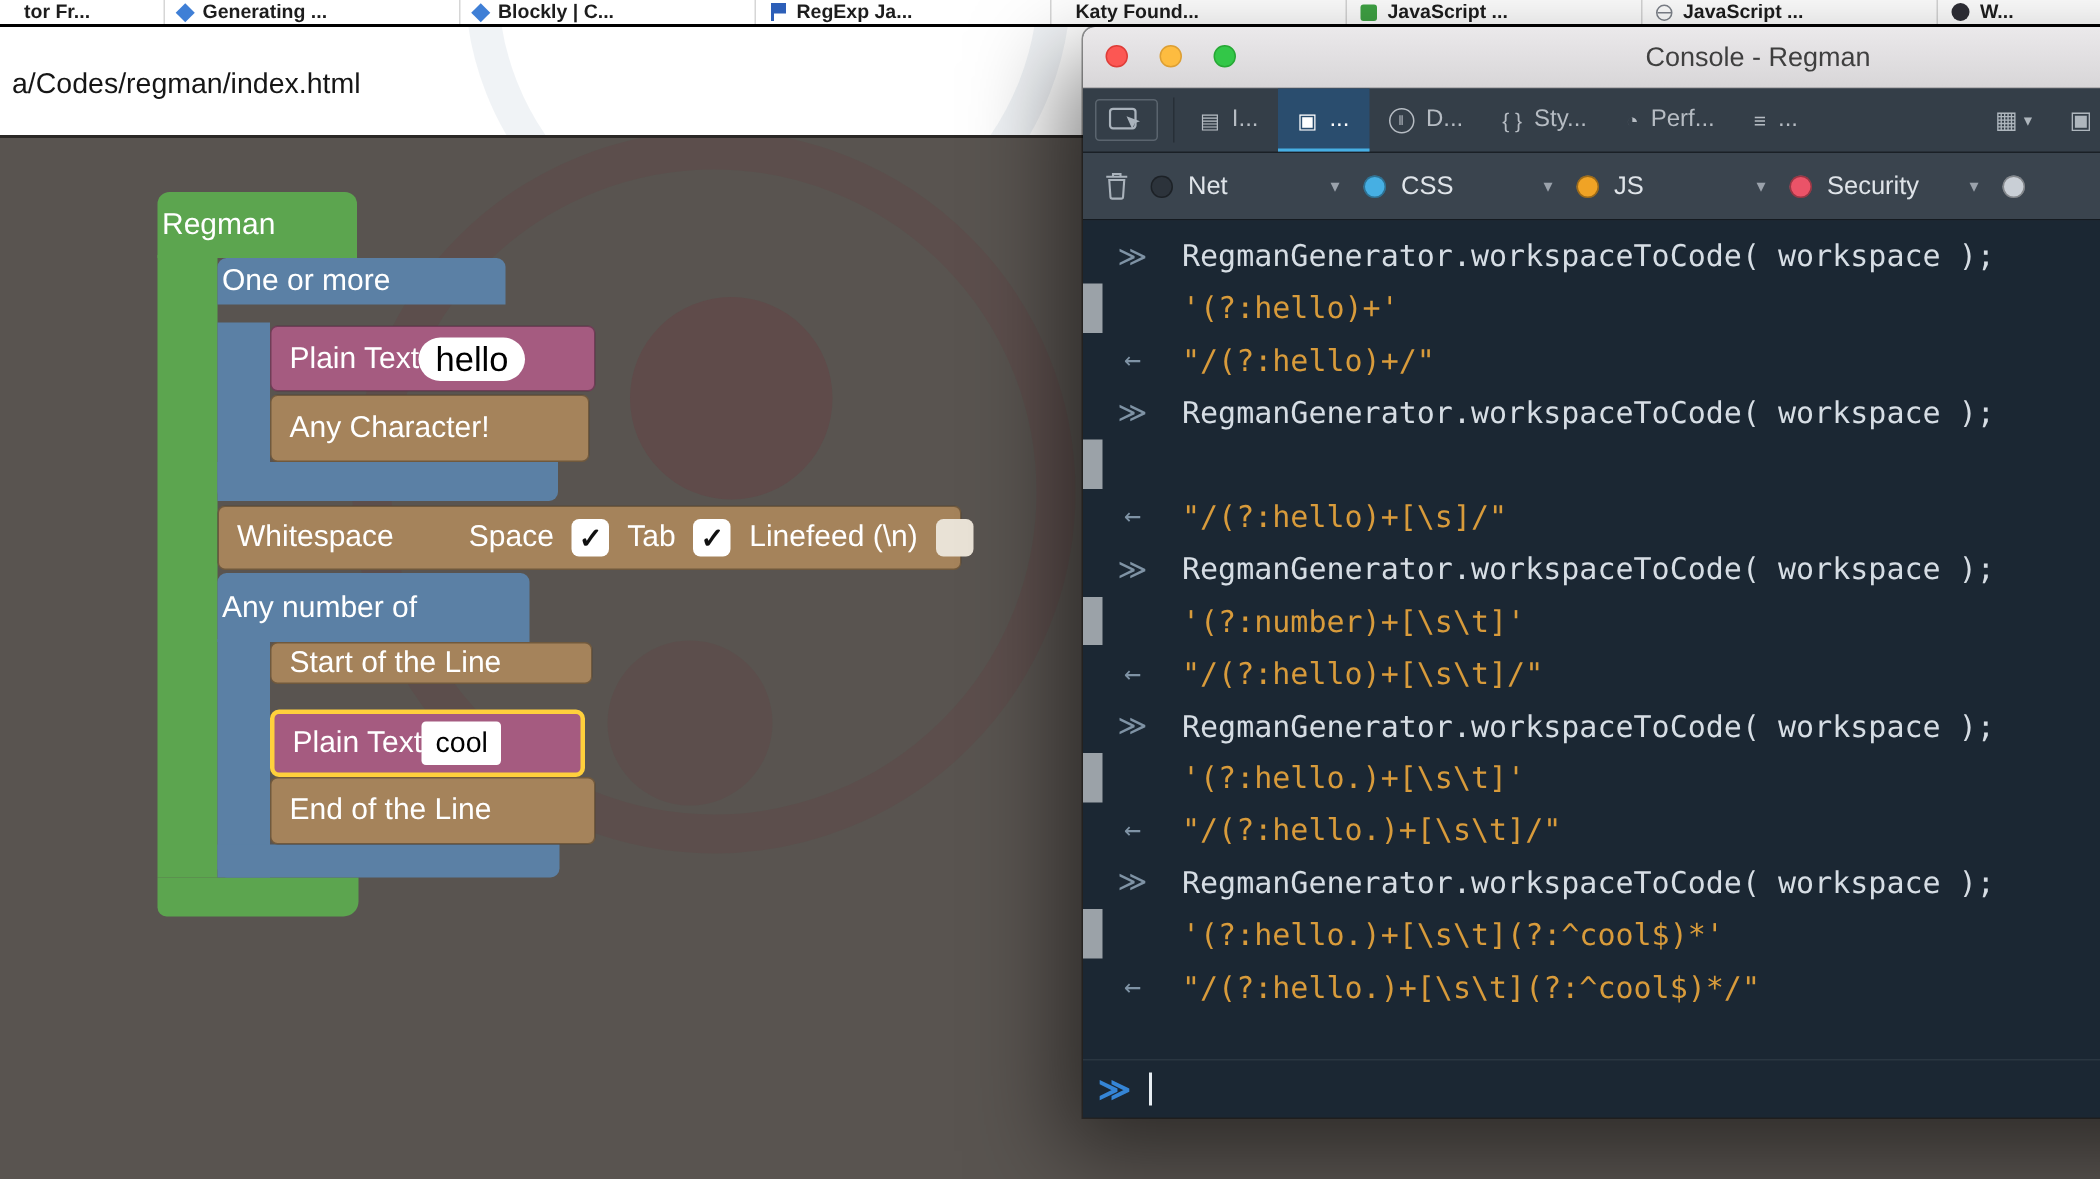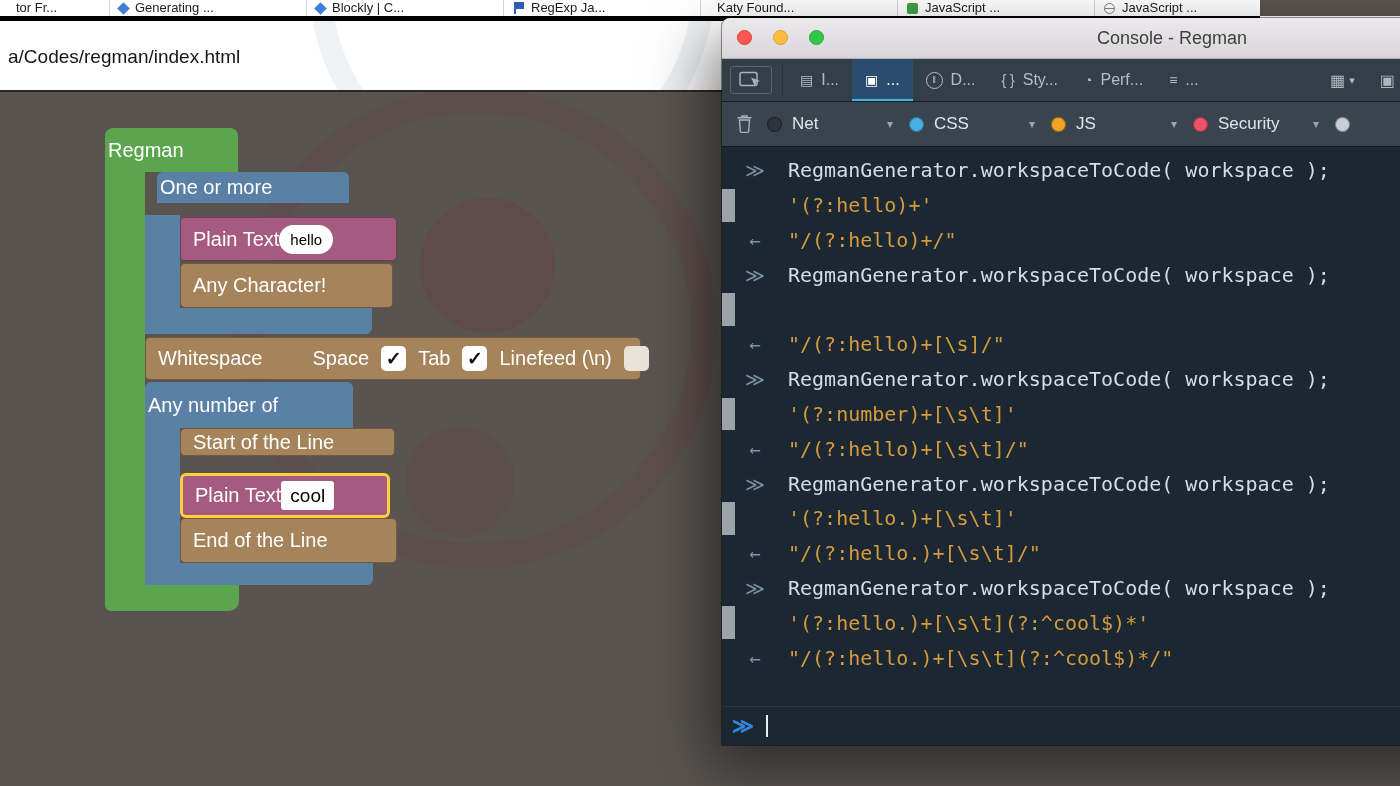--- a/index.html
+++ b/index.html
@@ -1,21 +1,21 @@
 <!DOCTYPE html>
 <html><head>
 <meta charset="utf-8">
 <style>
   html,body{margin:0;padding:0;background:#333;}
   .stage{position:relative;width:1400px;height:786px;overflow:hidden;background:#595450;
          font-family:"Liberation Sans",sans-serif;}
 
   
-  .tabstrip{position:absolute;left:0;top:0;width:1260px;height:16px;background:#ffffff;
-            display:flex;z-index:3;border-bottom:5px solid #000000;overflow:hidden;}
+  .tabstrip{position:absolute;left:0;top:0;width:1400px;height:16px;background:#ffffff;
+            display:flex;z-index:3;border-bottom:2px solid #000000;overflow:hidden;font-weight:bold;}
   .btab{flex:0 0 auto;width:197px;box-sizing:border-box;display:flex;align-items:center;gap:7px;
         padding:0 9px;border-right:1px solid #d6d6d6;font-size:13px;color:#1d1d1d;white-space:nowrap;overflow:hidden;}
   .btab:first-child{width:110px;}
   .btab .lbl{margin-top:-2px;}
   .fav{flex:0 0 auto;display:inline-block;}
   .fav-none{width:0;}
   .fav-diamond{width:9px;height:9px;background:#3f7fd6;transform:rotate(45deg);}
   .fav-flag{width:11px;height:12px;position:relative;}
   .fav-flag::before{content:"";position:absolute;left:1px;top:0;width:2px;height:12px;background:#2d5fb8;}
   .fav-flag::after{content:"";position:absolute;left:3px;top:0;width:8px;height:7px;background:#2d5fb8;}
@@ -38,21 +38,21 @@
   .wm-b1{left:420px;top:106px;width:135px;height:135px;}
   .wm-b2{left:405px;top:335px;width:110px;height:110px;background:rgba(118,42,52,.12);}
 
   .blk{position:absolute;box-sizing:border-box;color:#fff;font-size:20px;display:flex;align-items:center;white-space:nowrap;}
   .bg-green{background:#5ca54f;}
   .bg-blue{background:#5b80a5;}
   .bg-purple{background:#a55b80;}
   .bg-brown{background:#a5835b;}
   .leaf{border:1px solid rgba(0,0,0,.32);border-radius:5px;padding:0 12px;}
   .hdr{padding:0 3px;}
-  .pill{background:#fff;color:#000;border-radius:15px;padding:1px 11px;font-size:15px;line-height:27px;}
+  .pill{background:#fff;color:#000;border-radius:15px;padding:1px 11px;font-size:23px;line-height:27px;}
   .editbox{background:#fff;color:#000;border-radius:3px;padding:1px 9px;font-size:19px;line-height:27px;}
   .selected{border:3px solid #ffd03c;border-radius:6px;}
   .cbx{width:25px;height:25px;border-radius:5px;background:#fff;color:#111;display:flex;align-items:center;
        justify-content:center;font-size:19px;font-weight:bold;flex:0 0 auto;}
   .cbx.off{background:#e9e2d6;}
   .ws-label{margin-right:38px;}
 
   
   .devtools{position:absolute;left:722px;top:18px;width:900px;height:727px;z-index:5;
             border-radius:8px 8px 0 0;overflow:hidden;display:flex;flex-direction:column;background:#1b2733;
@@ -151,21 +151,21 @@
     <div class="wm-ring"></div>
     <div class="wm-blob wm-b1"></div>
     <div class="wm-blob wm-b2"></div>
 
     <div class="blk bg-green hdr" style="left:105px;top:36px;width:133px;height:44px;border-radius:8px 8px 0 0;">
       <span>Regman</span>
     </div>
     <div class="blk bg-green" style="left:105px;top:78px;width:40px;height:415px;"></div>
     <div class="blk bg-green" style="left:105px;top:493px;width:134px;height:26px;border-radius:0 0 10px 6px;"></div>
 
-    <div class="blk bg-blue hdr" style="left:157px;top:80px;width:192px;height:31px;border-radius:6px 6px 0 0;">
+    <div class="blk bg-blue hdr" style="left:145px;top:80px;width:192px;height:31px;border-radius:6px 6px 0 0;">
       <span>One or more</span>
     </div>
     <div class="blk bg-blue" style="left:145px;top:123px;width:35px;height:119px;"></div>
     <div class="blk bg-blue" style="left:145px;top:216px;width:227px;height:26px;border-radius:0 0 6px 6px;"></div>
 
     <div class="blk bg-purple leaf" style="left:180px;top:125px;width:217px;height:44px;">
       <span>Plain Text</span>
       <span class="pill">hello</span>
     </div>
 

